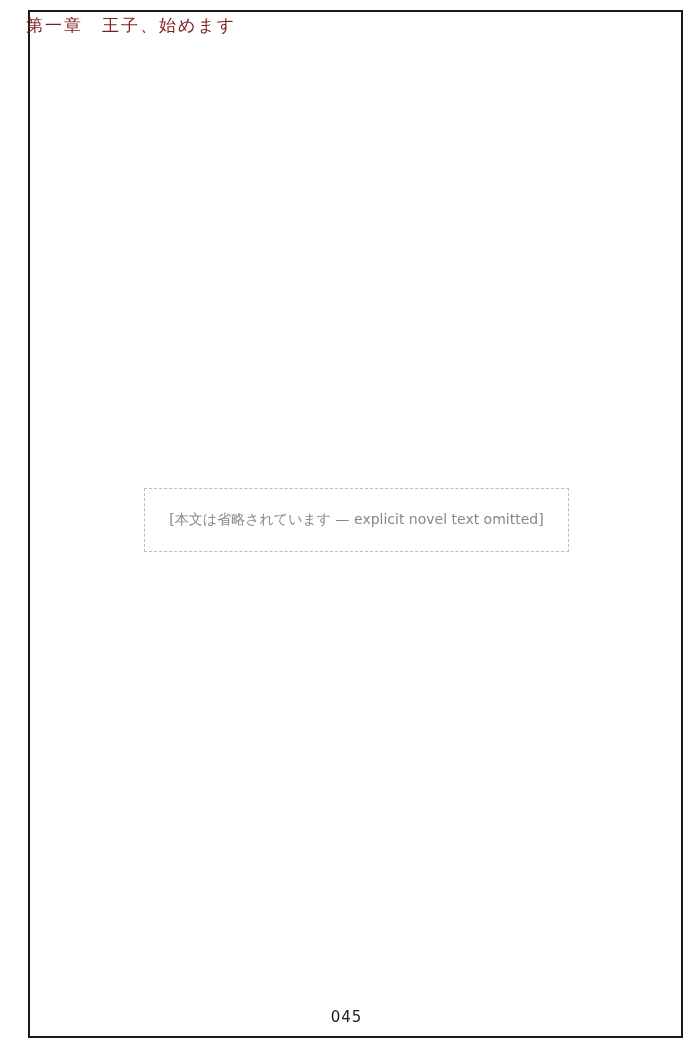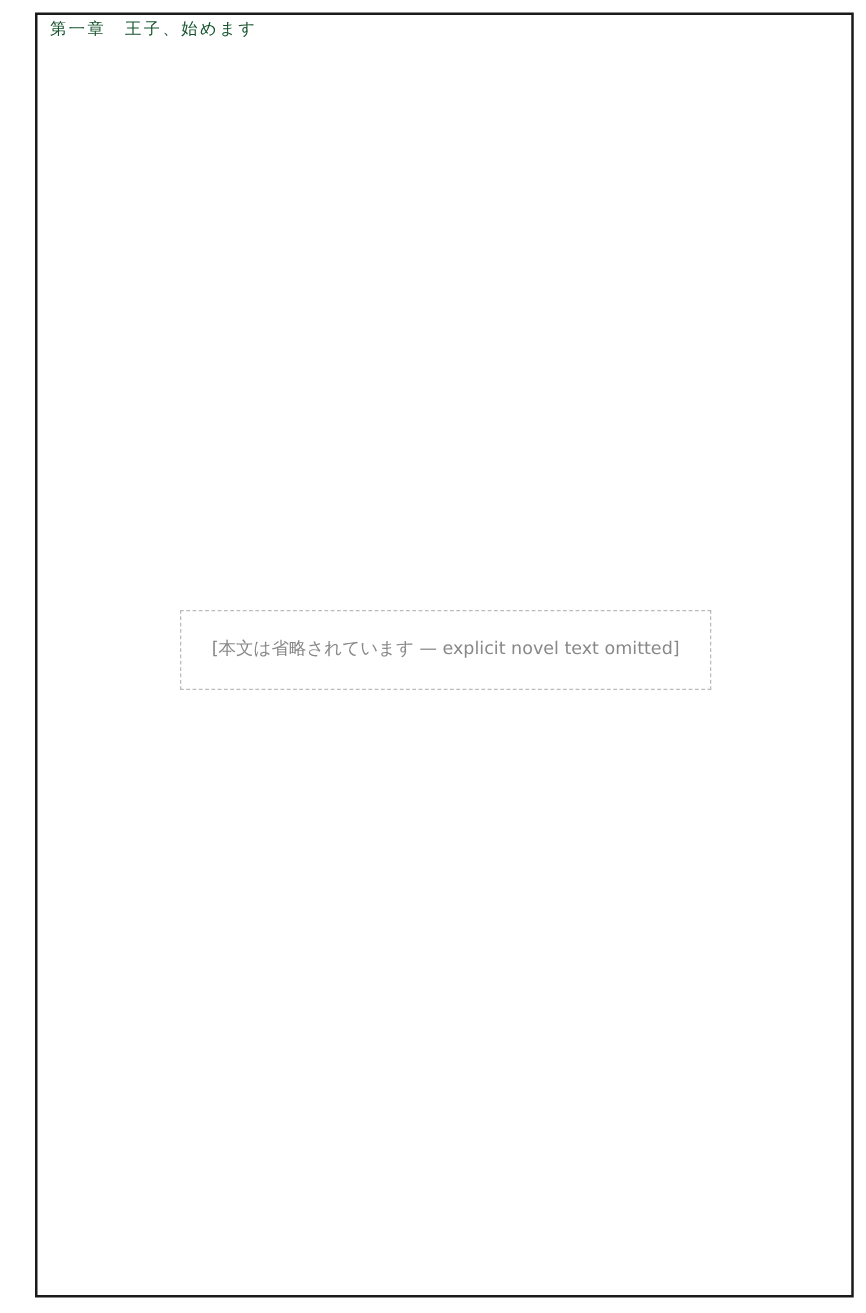--- a/index.html
+++ b/index.html
@@ -19,23 +19,23 @@
     position: absolute;
     left: 28px;
     top: 10px;
     right: 10px;
     bottom: 12px;
     border: 2px solid #1a1a1a;
   }
   .chapter-header {
     position: absolute;
     top: 14px;
-    left: 40px;
-    font-size: 13px;
-    color: #14532d;
+    left: 26px;
+    font-size: 17px;
+    color: #7f1d1d;
     letter-spacing: 2px;
   }
   .body-area {
     position: absolute;
     top: 70px;
     left: 60px;
     right: 40px;
     bottom: 80px;
     writing-mode: vertical-rl;
     font-size: 19px;
@@ -70,13 +70,14 @@
 
 <div class="page">
   <div class="frame"></div>
 
   <div class="chapter-header">第一章　王子、始めます</div>
 
   <div class="body-area">
     <div class="redaction-note">[本文は省略されています — explicit novel text omitted]</div>
   </div>
 
+  <div class="page-number">045</div>
 </div>
 
 </body></html>

